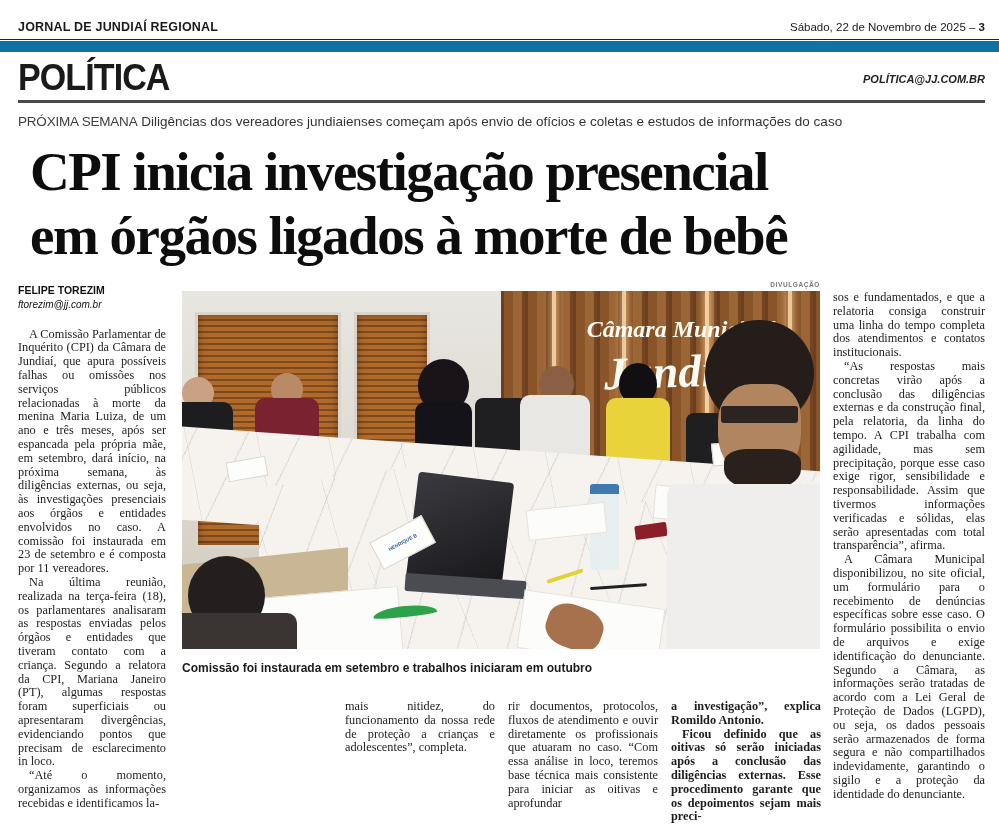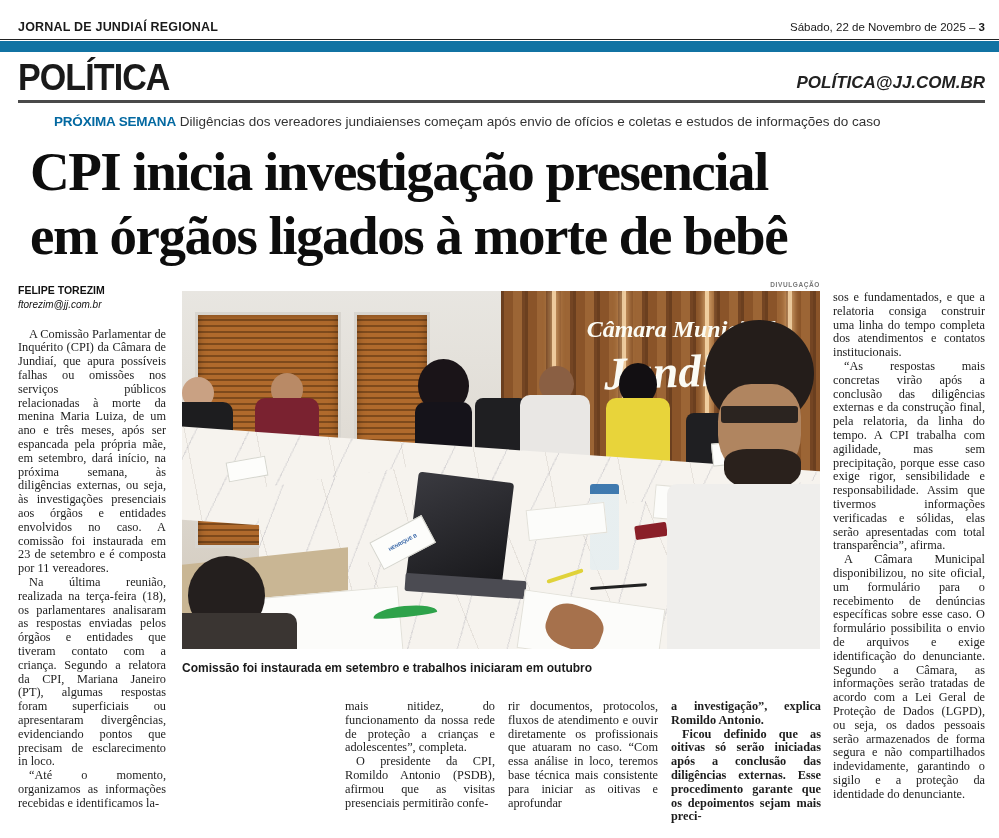--- a/index.html
+++ b/index.html
@@ -10,26 +10,26 @@
             font-size:12.5px;font-weight:bold;letter-spacing:.2px;color:#1a1a1a;}
   .dateline{position:absolute;top:21px;right:14px;font-family:"Liberation Sans",sans-serif;
             font-size:11.5px;color:#1a1a1a;}
   .dateline .pagenum{font-weight:bold;}
   .topline{position:absolute;top:39px;left:0;right:0;height:1px;background:#222;}
   .bluebar{position:absolute;top:41px;left:0;right:0;height:11px;background:#1173a3;}
   .section-title{position:absolute;top:57px;left:18px;font-family:"Liberation Sans",sans-serif;
                  font-size:37px;font-weight:bold;color:#1a1a1a;letter-spacing:-1px;
                  transform:scaleX(.92);transform-origin:left top;}
   .section-email{position:absolute;top:73px;right:14px;font-family:"Liberation Sans",sans-serif;
-                 font-style:italic;font-weight:bold;font-size:17px;color:#222;}
+                 font-style:italic;font-weight:bold;font-size:11px;color:#222;}
   .dark-rule{position:absolute;top:100px;left:18px;right:14px;height:3px;background:#4a4a4a;}
   
   .kicker{position:absolute;top:114px;left:18px;right:14px;font-family:"Liberation Sans",sans-serif;
           font-size:13.5px;color:#333;}
-  .kicker .tag{font-weight:bold;color:#0369a1;letter-spacing:-.2px;margin-left:36px;}
+  .kicker .tag{font-weight:normal;color:#404040;letter-spacing:-.2px;}
   .headline{position:absolute;top:128px;left:18px;width:966px;margin:12px;
             font-family:"Liberation Serif",serif;font-weight:bold;color:#0d0d0d;
             font-size:55px;line-height:64px;letter-spacing:-1.5px;}
   .headline span{display:block;}
   
   .byline{margin:0 0 16px 0;font-family:"Liberation Sans",sans-serif;}
   .byline .author{font-size:10.5px;font-weight:bold;color:#111;}
   .byline .mail{font-size:10px;font-weight:normal;font-style:italic;color:#111;}
   .col{position:absolute;overflow:hidden;font-size:12.3px;line-height:13.8px;text-align:justify;}
   .col p{margin:0;}
@@ -175,21 +175,20 @@
       <div class="author">FELIPE TOREZIM</div>
       <div class="mail">ftorezim@jj.com.br</div>
     </div>
     <p class="indent">A Comissão Parlamentar de Inquérito (CPI) da Câmara de Jundiaí, que apura possíveis falhas ou omissões nos serviços públicos relacionadas à morte da menina Maria Luiza, de um ano e três meses, após ser espancada pela própria mãe, em setembro, dará início, na próxima semana, às diligências externas, ou seja, às investigações presenciais aos órgãos e entidades envolvidos no caso. A comissão foi instaurada em 23 de setembro e é composta por 11 vereadores.</p>
     <p class="indent">Na última reunião, realizada na terça-feira (18), os parlamentares analisaram as respostas enviadas pelos órgãos e entidades que tiveram contato com a criança. Segundo a relatora da CPI, Mariana Janeiro (PT), algumas respostas foram superficiais ou apresentaram divergências, evidenciando pontos que precisam de esclarecimento in loco.</p>
     <p class="indent">“Até o momento, organizamos as informações recebidas e identificamos la-</p>
   </div>
 
   <div class="col colB">
     <p>mais nitidez, do funcionamento da nossa rede de proteção a crianças e adolescentes”, completa.</p>
-    <p class="indent">O presidente da CPI, Romildo Antonio (PSDB), afirmou que as visitas presenciais permitirão confe-</p>
   </div>
   <div class="col colC">
     <p>rir documentos, protocolos, fluxos de atendimento e ouvir diretamente os profissionais que atuaram no caso. “Com essa análise in loco, teremos base técnica mais consistente para iniciar as oitivas e aprofundar</p>
   </div>
   <div class="col colD">
     <p>a investigação”, explica Romildo Antonio.</p>
     <p class="indent">Ficou definido que as oitivas só serão iniciadas após a conclusão das diligências externas. Esse procedimento garante que os depoimentos sejam mais preci-</p>
   </div>
 
   <div class="col colR">

